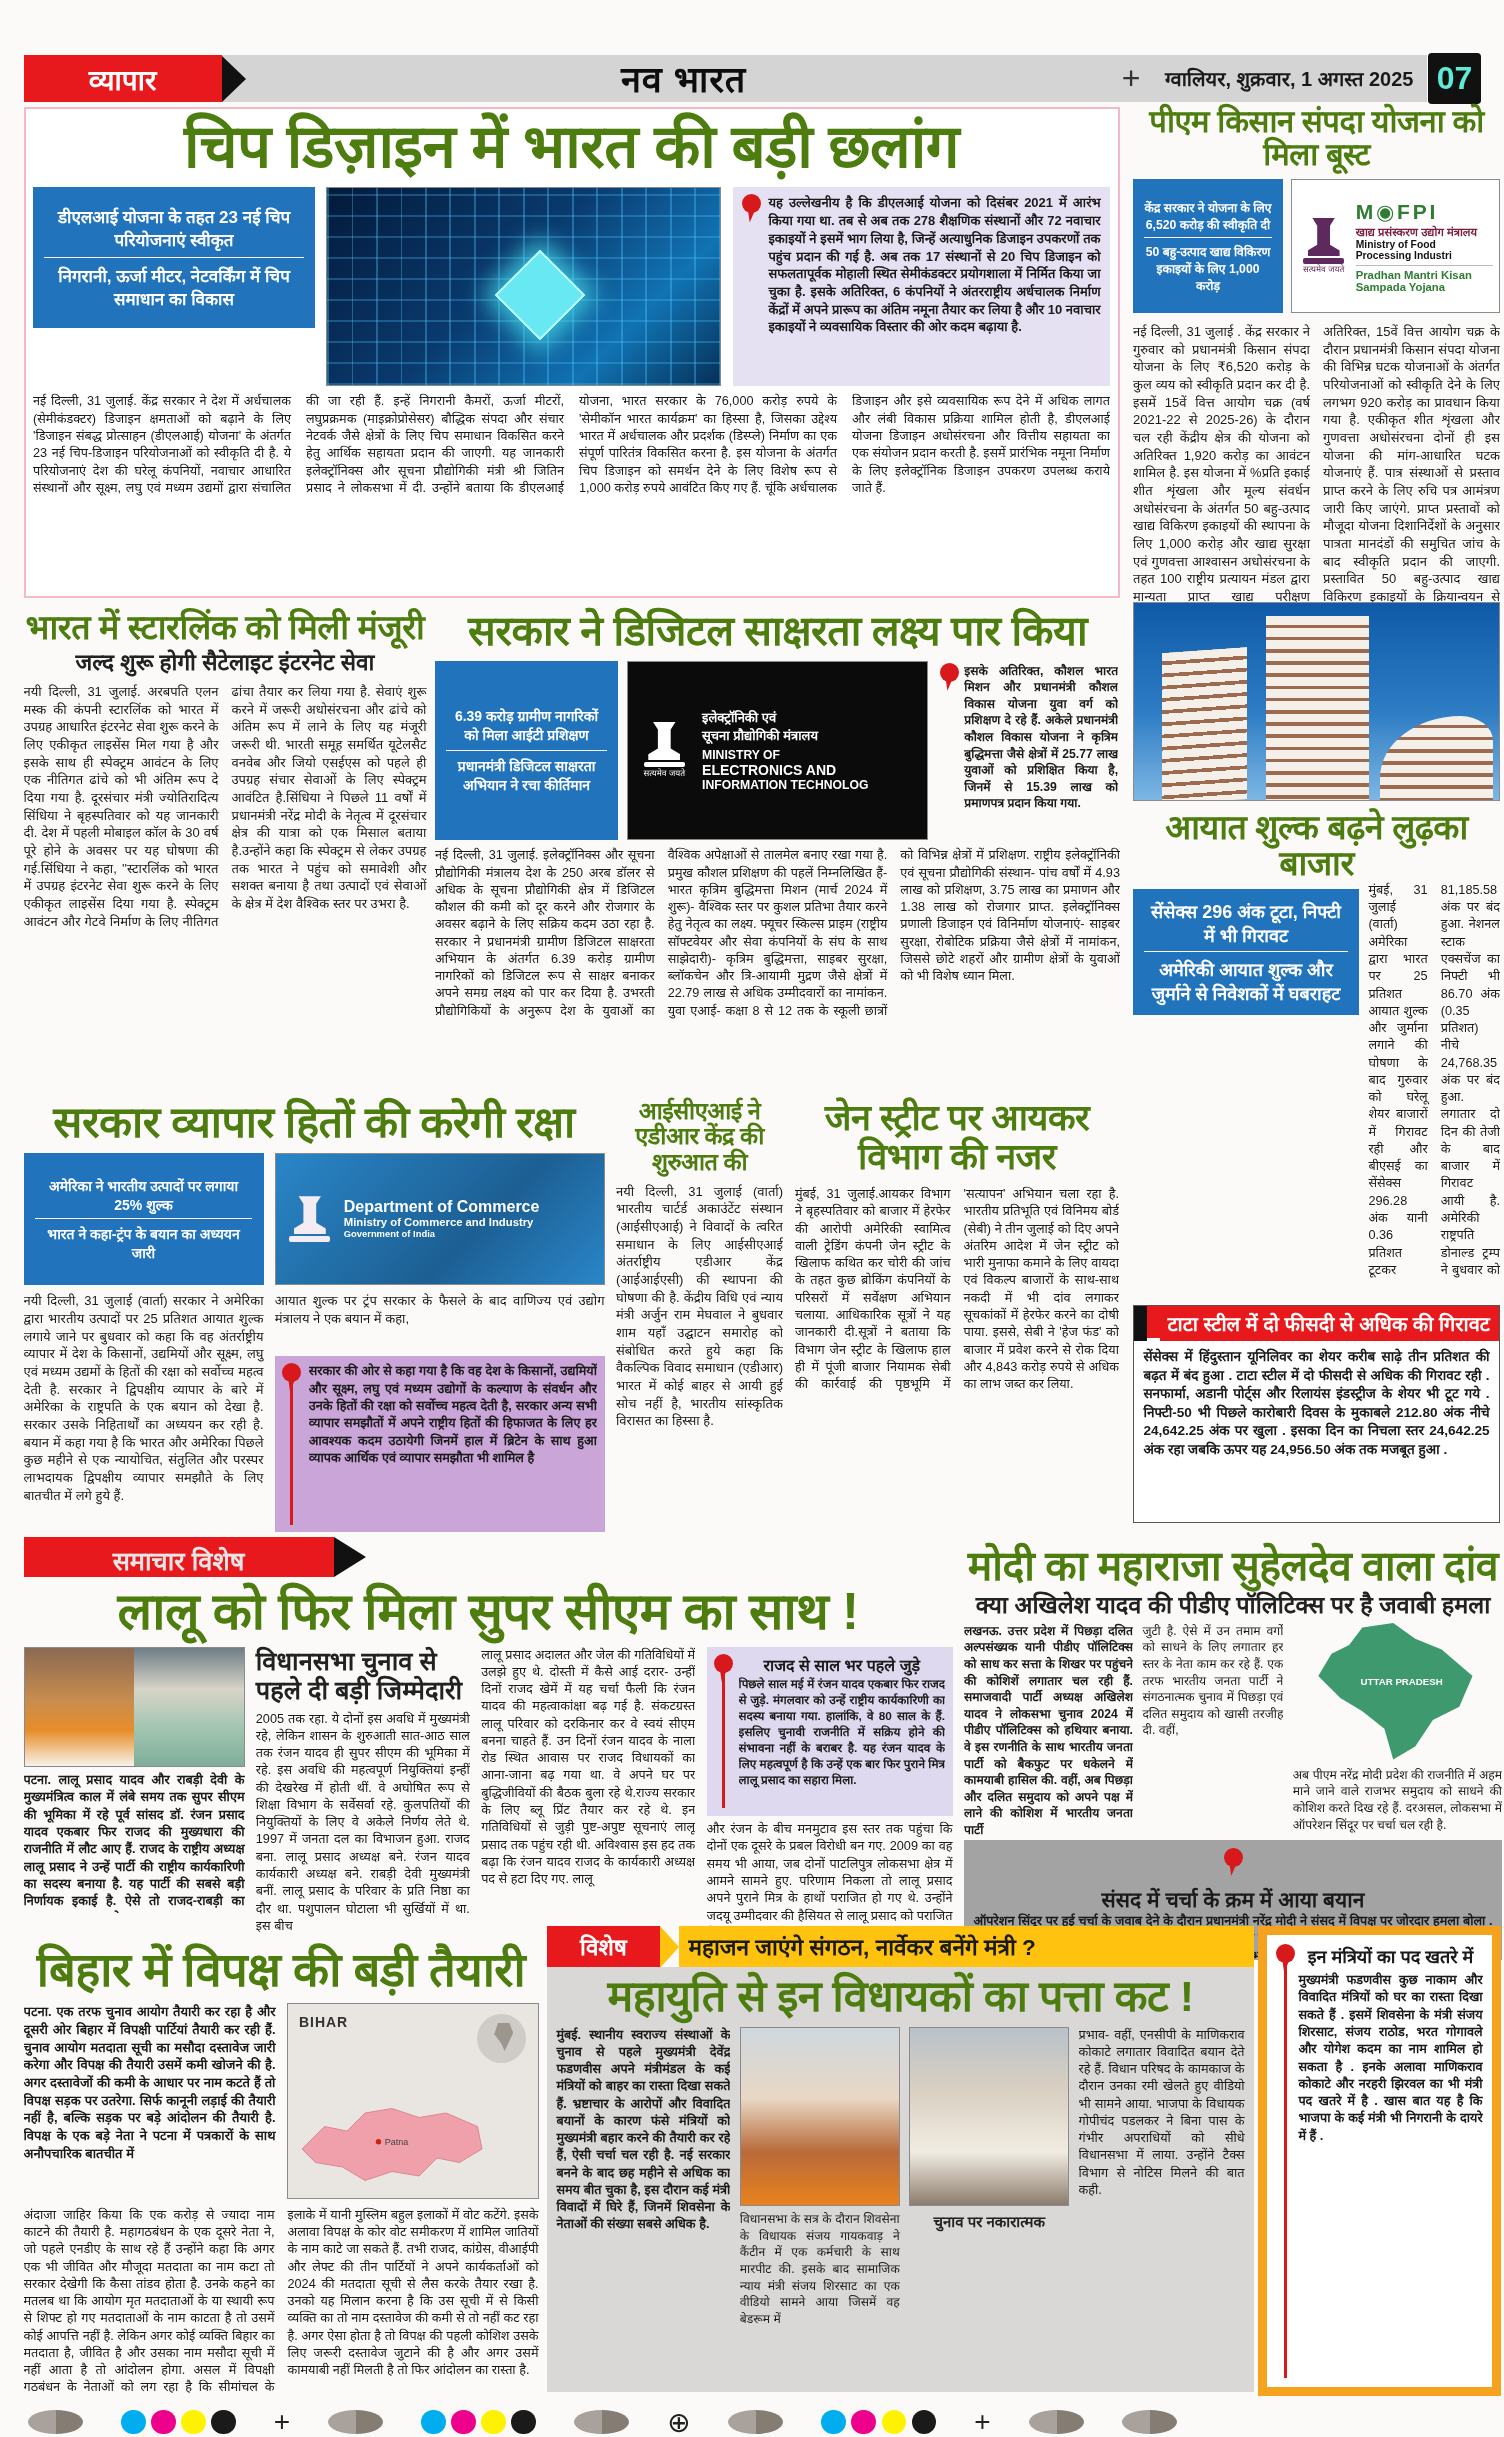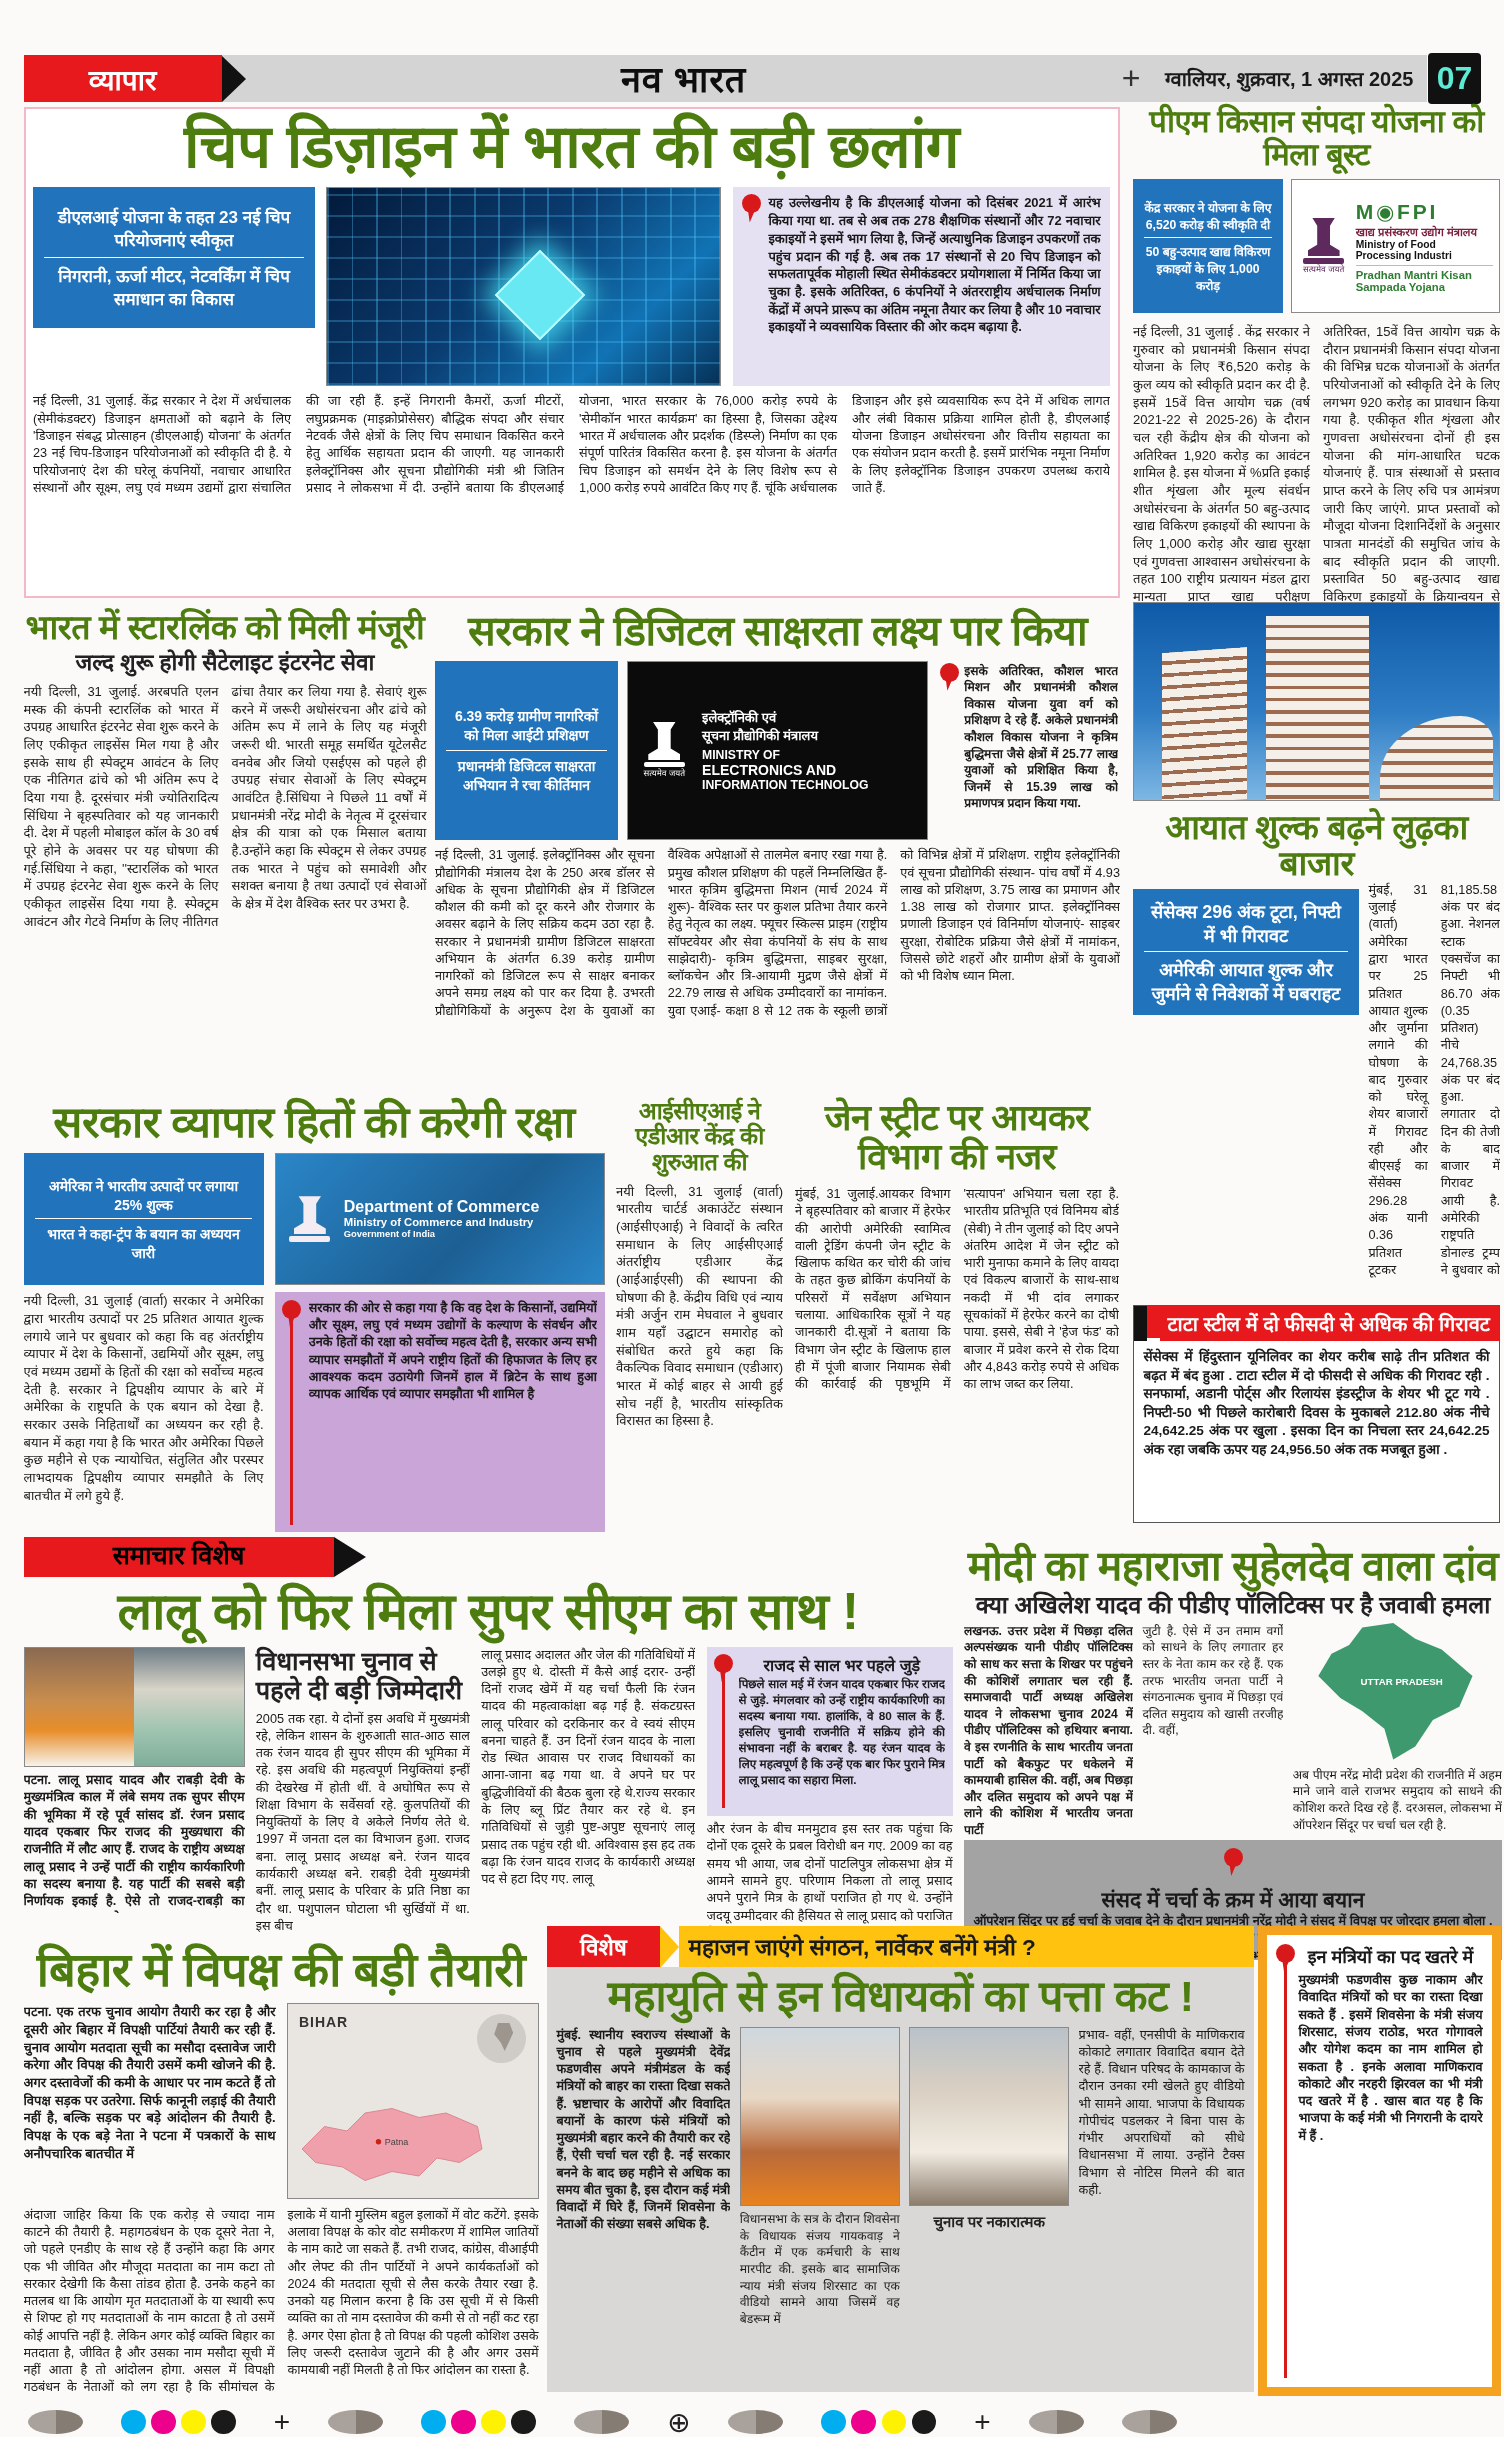--- a/index.html
+++ b/index.html
@@ -178,20 +178,21 @@
         <div>
           <div style="font-size:16px;font-weight:800;">Department of Commerce</div>
           <div style="font-size:11.3px;font-weight:600;">Ministry of Commerce and Industry</div>
           <div style="font-size:9.4px;font-weight:600;">Government of India</div>
         </div>
       </div>
     </div>
     <div style="display:flex;gap:11.3px;margin-top:7.5px;">
       <div class="bt" style="width:240px;height:240px;font-size:13px;">नयी दिल्ली, 31 जुलाई (वार्ता) सरकार ने अमेरिका द्वारा भारतीय उत्पादों पर 25 प्रतिशत आयात शुल्क लगाये जाने पर बुधवार को कहा कि वह अंतर्राष्ट्रीय व्यापार में देश के किसानों, उद्यमियों और सूक्ष्म, लघु एवं मध्यम उद्यमों के हितों की रक्षा को सर्वोच्च महत्व देती है. सरकार ने द्विपक्षीय व्यापार के बारे में अमेरिका के राष्ट्रपति के एक बयान को देखा है. सरकार उसके निहितार्थों का अध्ययन कर रही है. बयान में कहा गया है कि भारत और अमेरिका पिछले कुछ महीने से एक न्यायोचित, संतुलित और परस्पर लाभदायक द्विपक्षीय व्यापार समझौते के लिए बातचीत में लगे हुये हैं.</div>
       <div style="flex:1;display:flex;flex-direction:column;gap:7.5px;">
+        <div class="bt" style="height:56px;font-size:13px;">आयात शुल्क पर ट्रंप सरकार के फैसले के बाद वाणिज्य एवं उद्योग मंत्रालय ने एक बयान में कहा,</div>
         <div class="quotebox" style="background:#c9a5d8;padding:7.5px;display:flex;gap:7.5px;flex:1;">
           <div style="display:flex;flex-direction:column;align-items:center;gap:1.9px;">
             <span class="qball"></span>
             <span class="qstem" style="flex:1;"></span>
           </div>
           <div class="bt" style="font-size:12.7px;font-weight:600;">सरकार की ओर से कहा गया है कि वह देश के किसानों, उद्यमियों और सूक्ष्म, लघु एवं मध्यम उद्योगों के कल्याण के संवर्धन और उनके हितों की रक्षा को सर्वोच्च महत्व देती है, सरकार अन्य सभी व्यापार समझौतों में अपने राष्ट्रीय हितों की हिफाजत के लिए हर आवश्यक कदम उठायेगी जिनमें हाल में ब्रिटेन के साथ हुआ व्यापक आर्थिक एवं व्यापार समझौता भी शामिल है</div>
         </div>
       </div>
     </div>
   </div>
@@ -200,21 +201,21 @@
     <div class="hl" style="font-size:23.5px;">आईसीएआई ने एडीआर केंद्र की शुरुआत की</div>
     <div class="bt" style="height:348px;margin-top:7.5px;font-size:13px;">नयी दिल्ली, 31 जुलाई (वार्ता) भारतीय चार्टर्ड अकाउंटेंट संस्थान (आईसीएआई) ने विवादों के त्वरित समाधान के लिए आईसीएआई अंतर्राष्ट्रीय एडीआर केंद्र (आईआईएसी) की स्थापना की घोषणा की है. केंद्रीय विधि एवं न्याय मंत्री अर्जुन राम मेघवाल ने बुधवार शाम यहाँ उद्घाटन समारोह को संबोधित करते हुये कहा कि वैकल्पिक विवाद समाधान (एडीआर) भारत में कोई बाहर से आयी हुई सोच नहीं है, भारतीय सांस्कृतिक विरासत का हिस्सा है.</div>
   </div>
 
   <div class="abs" style="left:795px;top:1099px;width:324px;height:431px;">
     <div class="hl" style="font-size:36px;">जेन स्ट्रीट पर आयकर विभाग की नजर</div>
     <div class="bt cols2" style="height:339px;margin-top:9.4px;font-size:12.7px;">मुंबई, 31 जुलाई.आयकर विभाग ने बृहस्पतिवार को बाजार में हेरफेर की आरोपी अमेरिकी स्वामित्व वाली ट्रेडिंग कंपनी जेन स्ट्रीट के खिलाफ कथित कर चोरी की जांच के तहत कुछ ब्रोकिंग कंपनियों के परिसरों में सर्वेक्षण अभियान चलाया. आधिकारिक सूत्रों ने यह जानकारी दी.सूत्रों ने बताया कि विभाग जेन स्ट्रीट के खिलाफ हाल ही में पूंजी बाजार नियामक सेबी की कार्रवाई की पृष्ठभूमि में 'सत्यापन' अभियान चला रहा है. भारतीय प्रतिभूति एवं विनिमय बोर्ड (सेबी) ने तीन जुलाई को दिए अपने अंतरिम आदेश में जेन स्ट्रीट को भारी मुनाफा कमाने के लिए वायदा एवं विकल्प बाजारों के साथ-साथ नकदी में भी दांव लगाकर सूचकांकों में हेरफेर करने का दोषी पाया. इससे, सेबी ने 'हेज फंड' को बाजार में प्रवेश करने से रोक दिया और 4,843 करोड़ रुपये से अधिक का लाभ जब्त कर लिया.</div>
   </div>
 
   <div class="abs" style="left:23.5px;top:1537px;width:578px;height:40px;display:flex;align-items:stretch;">
-    <div style="background:#e8191c;color:#000000;flex:0 0 310px;display:flex;align-items:flex-start;justify-content:center;font-size:25.4px;font-weight:800;">
+    <div style="background:#e8191c;color:#e5e5e5;flex:0 0 310px;display:flex;align-items:flex-end;justify-content:center;font-size:25.4px;font-weight:800;">
       <span>समाचार विशेष</span>
     </div>
     <div class="ribbon-arrow" style="border-top-width:20px;border-bottom-width:20px;border-left:32px solid #111;"></div>
   </div>
 
   <div class="abs" style="left:23.5px;top:1584px;width:929px;height:350px;">
     <div class="hl" style="font-size:51px;">लालू को फिर मिला सुपर सीएम का साथ !</div>
     <div style="display:grid;grid-template-columns:221px 1fr 1fr 246px;gap:11.3px;margin-top:7.5px;height:273px;">
       <div>
         <div class="imgbox" style="width:100%;height:120px;display:flex;">

